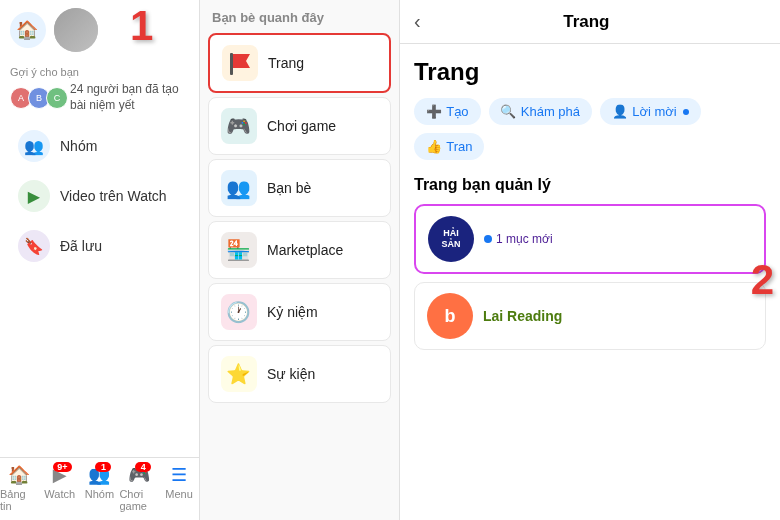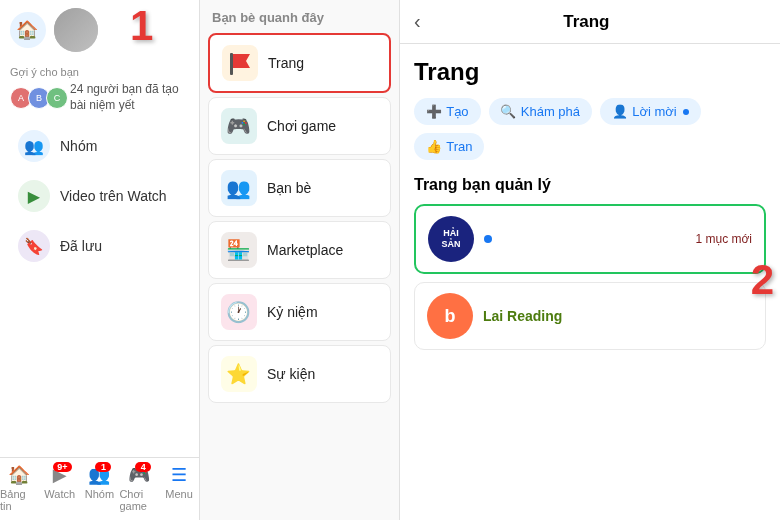--- a/index.html
+++ b/index.html
@@ -339,21 +339,21 @@
       padding: 10px 12px;
       border-radius: 10px;
       background: #fff;
       border: 1px solid #e8e8e8;
       margin-bottom: 8px;
       cursor: pointer;
       position: relative;
     }
 
     .page-card.highlighted {
-      border: 2px solid #22c55e;
+      border: 2px solid #d946ef;
     }
 
     .page-avatar {
       width: 46px;
       height: 46px;
       border-radius: 50%;
       background: #1a237e;
       flex-shrink: 0;
       display: flex;
       align-items: center;
@@ -372,25 +372,24 @@
     }
 
     .page-name {
       font-size: 14px;
       font-weight: 600;
       color: #4d7c0f;
     }
 
     .page-sub {
       font-size: 12px;
-      color: #7f1d1d;
+      color: #4c1d95;
       display: flex;
       align-items: center;
       gap: 4px;
-      justify-content: space-between;
     }
 
     .dot-indicator {
       width: 8px;
       height: 8px;
       border-radius: 50%;
       background: #1877f2;
       display: inline-block;
     }
 

